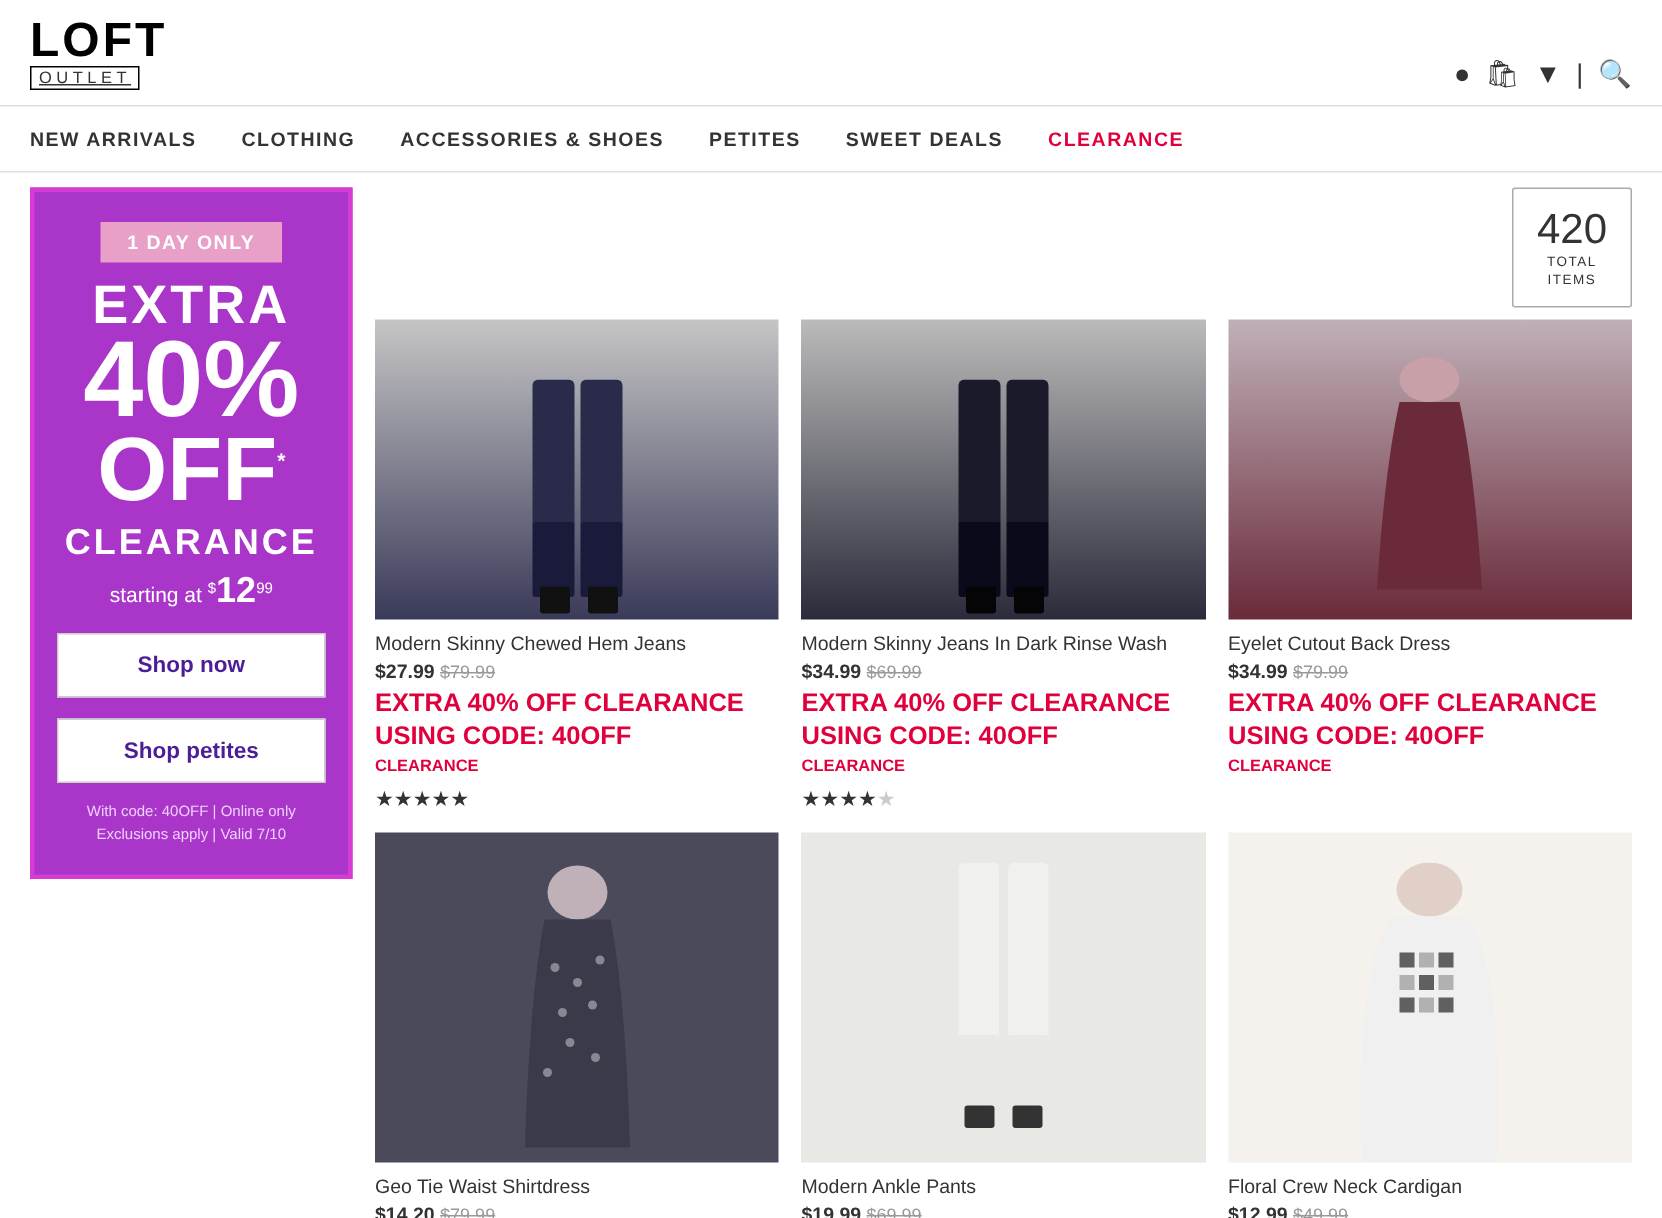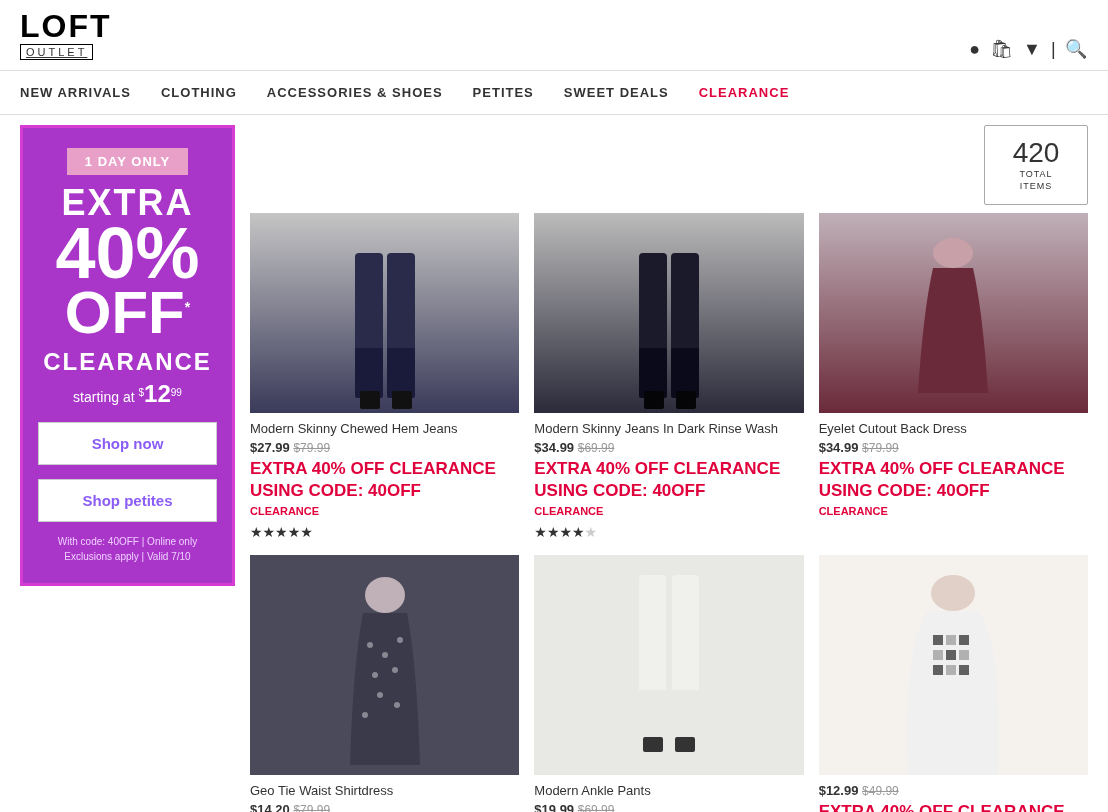--- a/index.html
+++ b/index.html
@@ -79,21 +79,21 @@
     .promo-extra { font-size: 36px; font-weight: 900; line-height: 1; letter-spacing: 2px; }
     .promo-percent { font-size: 72px; font-weight: 900; line-height: 0.9; }
     .promo-off { font-size: 60px; font-weight: 900; line-height: 0.9; }
     .promo-asterisk { font-size: 14px; vertical-align: super; }
     .promo-clearance { font-size: 24px; font-weight: 700; letter-spacing: 2px; margin-top: 8px; }
     .promo-starting { font-size: 14px; margin-top: 4px; }
     .promo-starting sup { font-size: 10px; }
     .promo-starting strong { font-size: 24px; }
     .promo-btn {
       background: #fff;
-      color: #8b5cf6;
+      color: #4c1d95;
       border: 1px solid #ccc;
       width: 100%;
       padding: 12px 10px;
       font-size: 15px;
       font-weight: 600;
       cursor: pointer;
       margin-top: 14px;
       text-align: center;
     }
     .promo-fine-print {
@@ -113,21 +113,21 @@
     }
 
     
     .total-items-area {
       display: flex;
       justify-content: flex-end;
       margin-bottom: 8px;
     }
     .total-items-badge {
       border: 1px solid #aaa;
-      width: 104px;
+      width: 80px;
       height: 80px;
       display: flex;
       flex-direction: column;
       align-items: center;
       justify-content: center;
       border-radius: 2px;
     }
     .total-items-number { font-size: 28px; font-weight: 300; }
     .total-items-label { font-size: 9px; letter-spacing: 1px; text-transform: uppercase; text-align: center; line-height: 1.3; }
 
@@ -343,20 +343,21 @@
             <rect x="58" y="60" width="10" height="10" fill="#222" opacity="0.3"></rect>
             <rect x="71" y="60" width="10" height="10" fill="#222" opacity="0.7"></rect>
             <rect x="45" y="75" width="10" height="10" fill="#222" opacity="0.3"></rect>
             <rect x="58" y="75" width="10" height="10" fill="#222" opacity="0.7"></rect>
             <rect x="71" y="75" width="10" height="10" fill="#222" opacity="0.3"></rect>
             <rect x="45" y="90" width="10" height="10" fill="#222" opacity="0.7"></rect>
             <rect x="58" y="90" width="10" height="10" fill="#222" opacity="0.3"></rect>
             <rect x="71" y="90" width="10" height="10" fill="#222" opacity="0.7"></rect>
           </svg>
         </div>
+        <div class="product-name">Floral Crew Neck Cardigan</div>
         <div class="product-price">
           <span class="product-sale-price">$12.99</span>
           <span class="product-orig-price">$49.99</span>
         </div>
         <div class="product-promo">EXTRA 40% OFF CLEARANCE USING CODE: 40OFF</div>
 
       </div>
     </div>
 
   </div>

